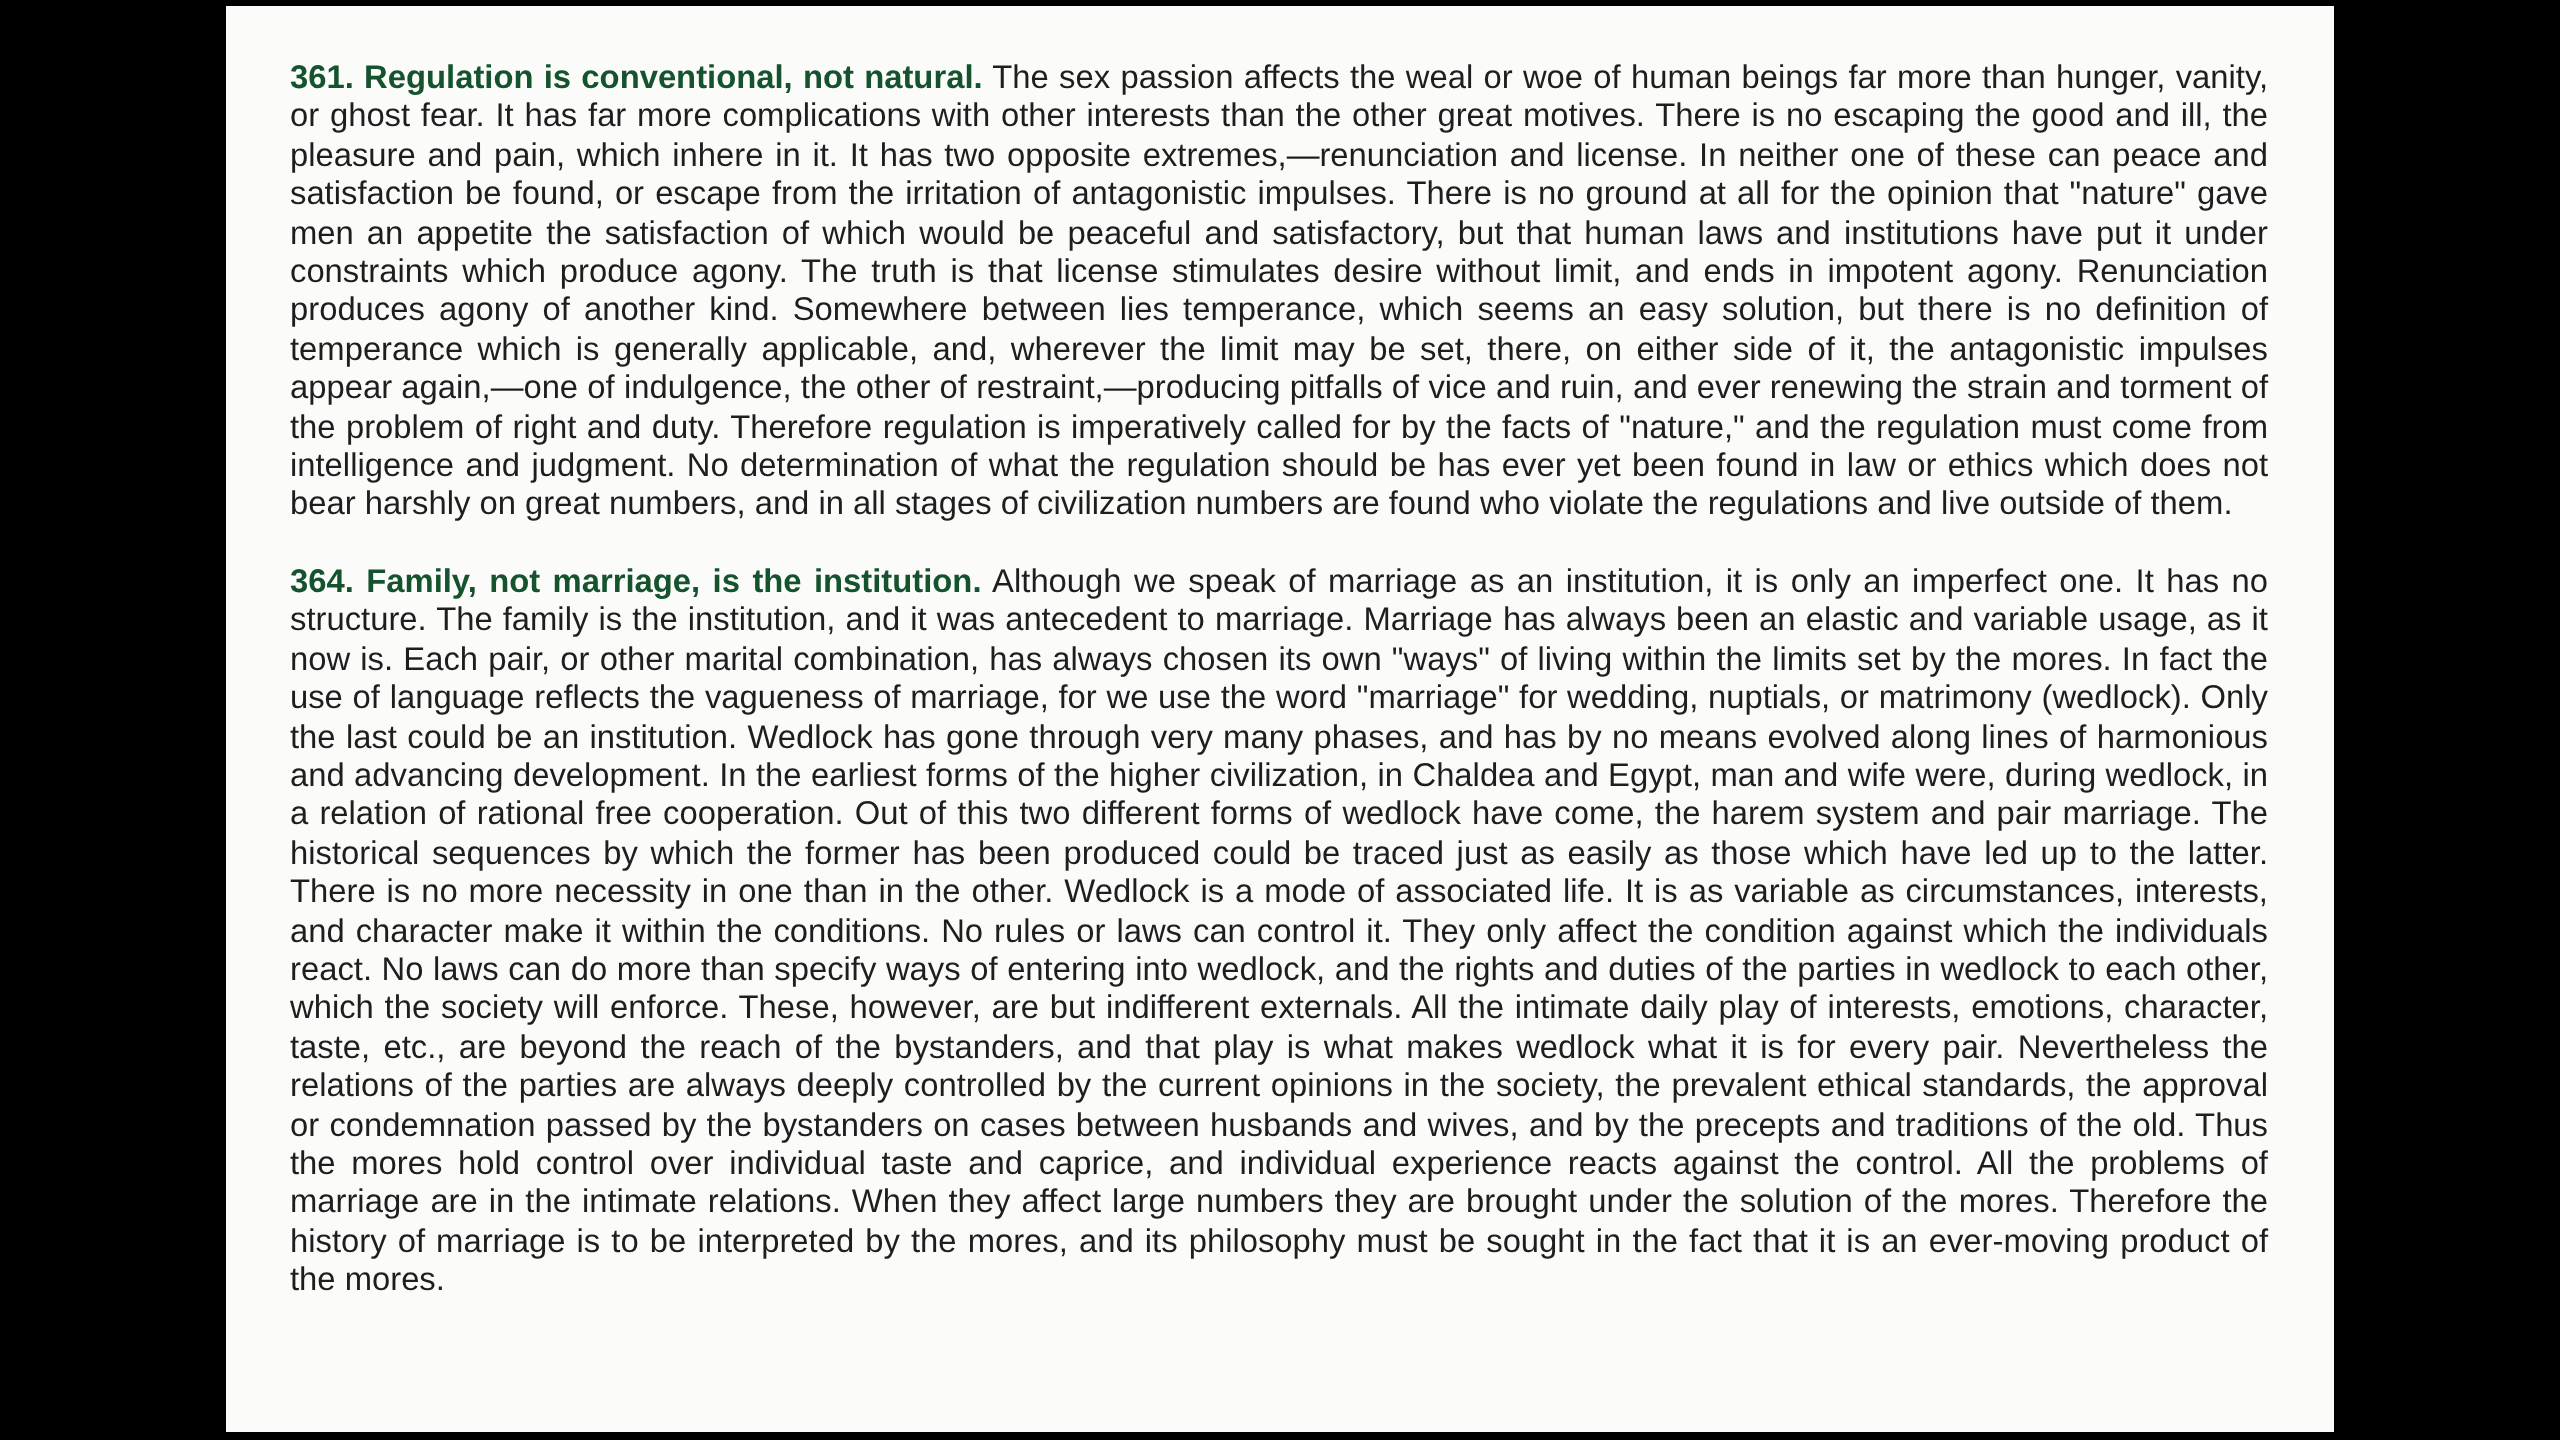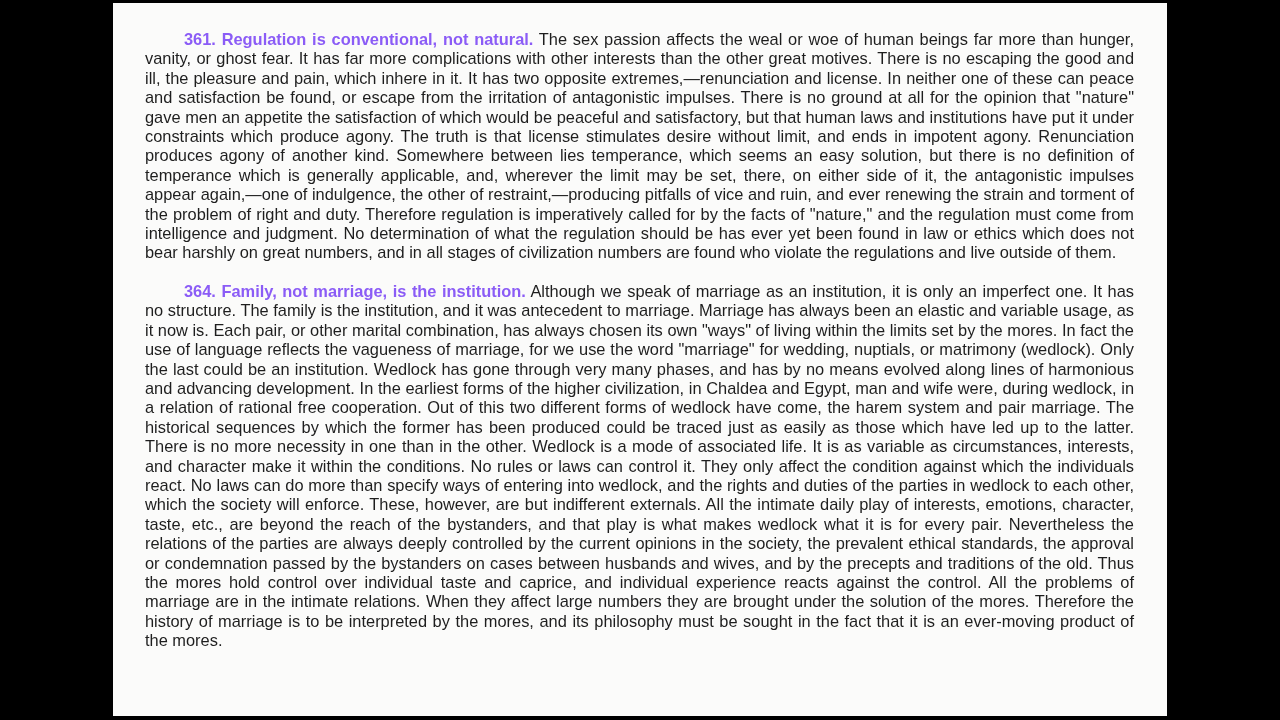--- a/index.html
+++ b/index.html
@@ -38,22 +38,21 @@
     text-align: justify;
   }
   .text-column p {
     margin: 0 0 19px 0;
   }
   .text-column p:last-child {
     margin-bottom: 0;
   }
   .para-heading {
     font-weight: bold;
-    color: #8b5cf6;
-    margin-left: 39px;
+    color: #14532d;
   }
 </style>
 </head>
 <body>
 
 <div class="stage">
   <div class="page">
     <div class="text-column">
       <p><span class="para-heading">361. Regulation is conventional, not natural.</span><span> The sex passion affects the weal or woe of human beings far more than hunger, vanity, or ghost fear. It has far more complications with other interests than the other great motives. There is no escaping the good and ill, the pleasure and pain, which inhere in it. It has two opposite extremes,—renunciation and license. In neither one of these can peace and satisfaction be found, or escape from the irritation of antagonistic impulses. There is no ground at all for the opinion that "nature" gave men an appetite the satisfaction of which would be peaceful and satisfactory, but that human laws and institutions have put it under constraints which produce agony. The truth is that license stimulates desire without limit, and ends in impotent agony. Renunciation produces agony of another kind. Somewhere between lies temperance, which seems an easy solution, but there is no definition of temperance which is generally applicable, and, wherever the limit may be set, there, on either side of it, the antagonistic impulses appear again,—one of indulgence, the other of restraint,—producing pitfalls of vice and ruin, and ever renewing the strain and torment of the problem of right and duty. Therefore regulation is imperatively called for by the facts of "nature," and the regulation must come from intelligence and judgment. No determination of what the regulation should be has ever yet been found in law or ethics which does not bear harshly on great numbers, and in all stages of civilization numbers are found who violate the regulations and live outside of them.</span></p>
       <p><span class="para-heading">364. Family, not marriage, is the institution.</span><span> Although we speak of marriage as an institution, it is only an imperfect one. It has no structure. The family is the institution, and it was antecedent to marriage. Marriage has always been an elastic and variable usage, as it now is. Each pair, or other marital combination, has always chosen its own "ways" of living within the limits set by the mores. In fact the use of language reflects the vagueness of marriage, for we use the word "marriage" for wedding, nuptials, or matrimony (wedlock). Only the last could be an institution. Wedlock has gone through very many phases, and has by no means evolved along lines of harmonious and advancing development. In the earliest forms of the higher civilization, in Chaldea and Egypt, man and wife were, during wedlock, in a relation of rational free cooperation. Out of this two different forms of wedlock have come, the harem system and pair marriage. The historical sequences by which the former has been produced could be traced just as easily as those which have led up to the latter. There is no more necessity in one than in the other. Wedlock is a mode of associated life. It is as variable as circumstances, interests, and character make it within the conditions. No rules or laws can control it. They only affect the condition against which the individuals react. No laws can do more than specify ways of entering into wedlock, and the rights and duties of the parties in wedlock to each other, which the society will enforce. These, however, are but indifferent externals. All the intimate daily play of interests, emotions, character, taste, etc., are beyond the reach of the bystanders, and that play is what makes wedlock what it is for every pair. Nevertheless the relations of the parties are always deeply controlled by the current opinions in the society, the prevalent ethical standards, the approval or condemnation passed by the bystanders on cases between husbands and wives, and by the precepts and traditions of the old. Thus the mores hold control over individual taste and caprice, and individual experience reacts against the control. All the problems of marriage are in the intimate relations. When they affect large numbers they are brought under the solution of the mores. Therefore the history of marriage is to be interpreted by the mores, and its philosophy must be sought in the fact that it is an ever-moving product of the mores.</span></p>

